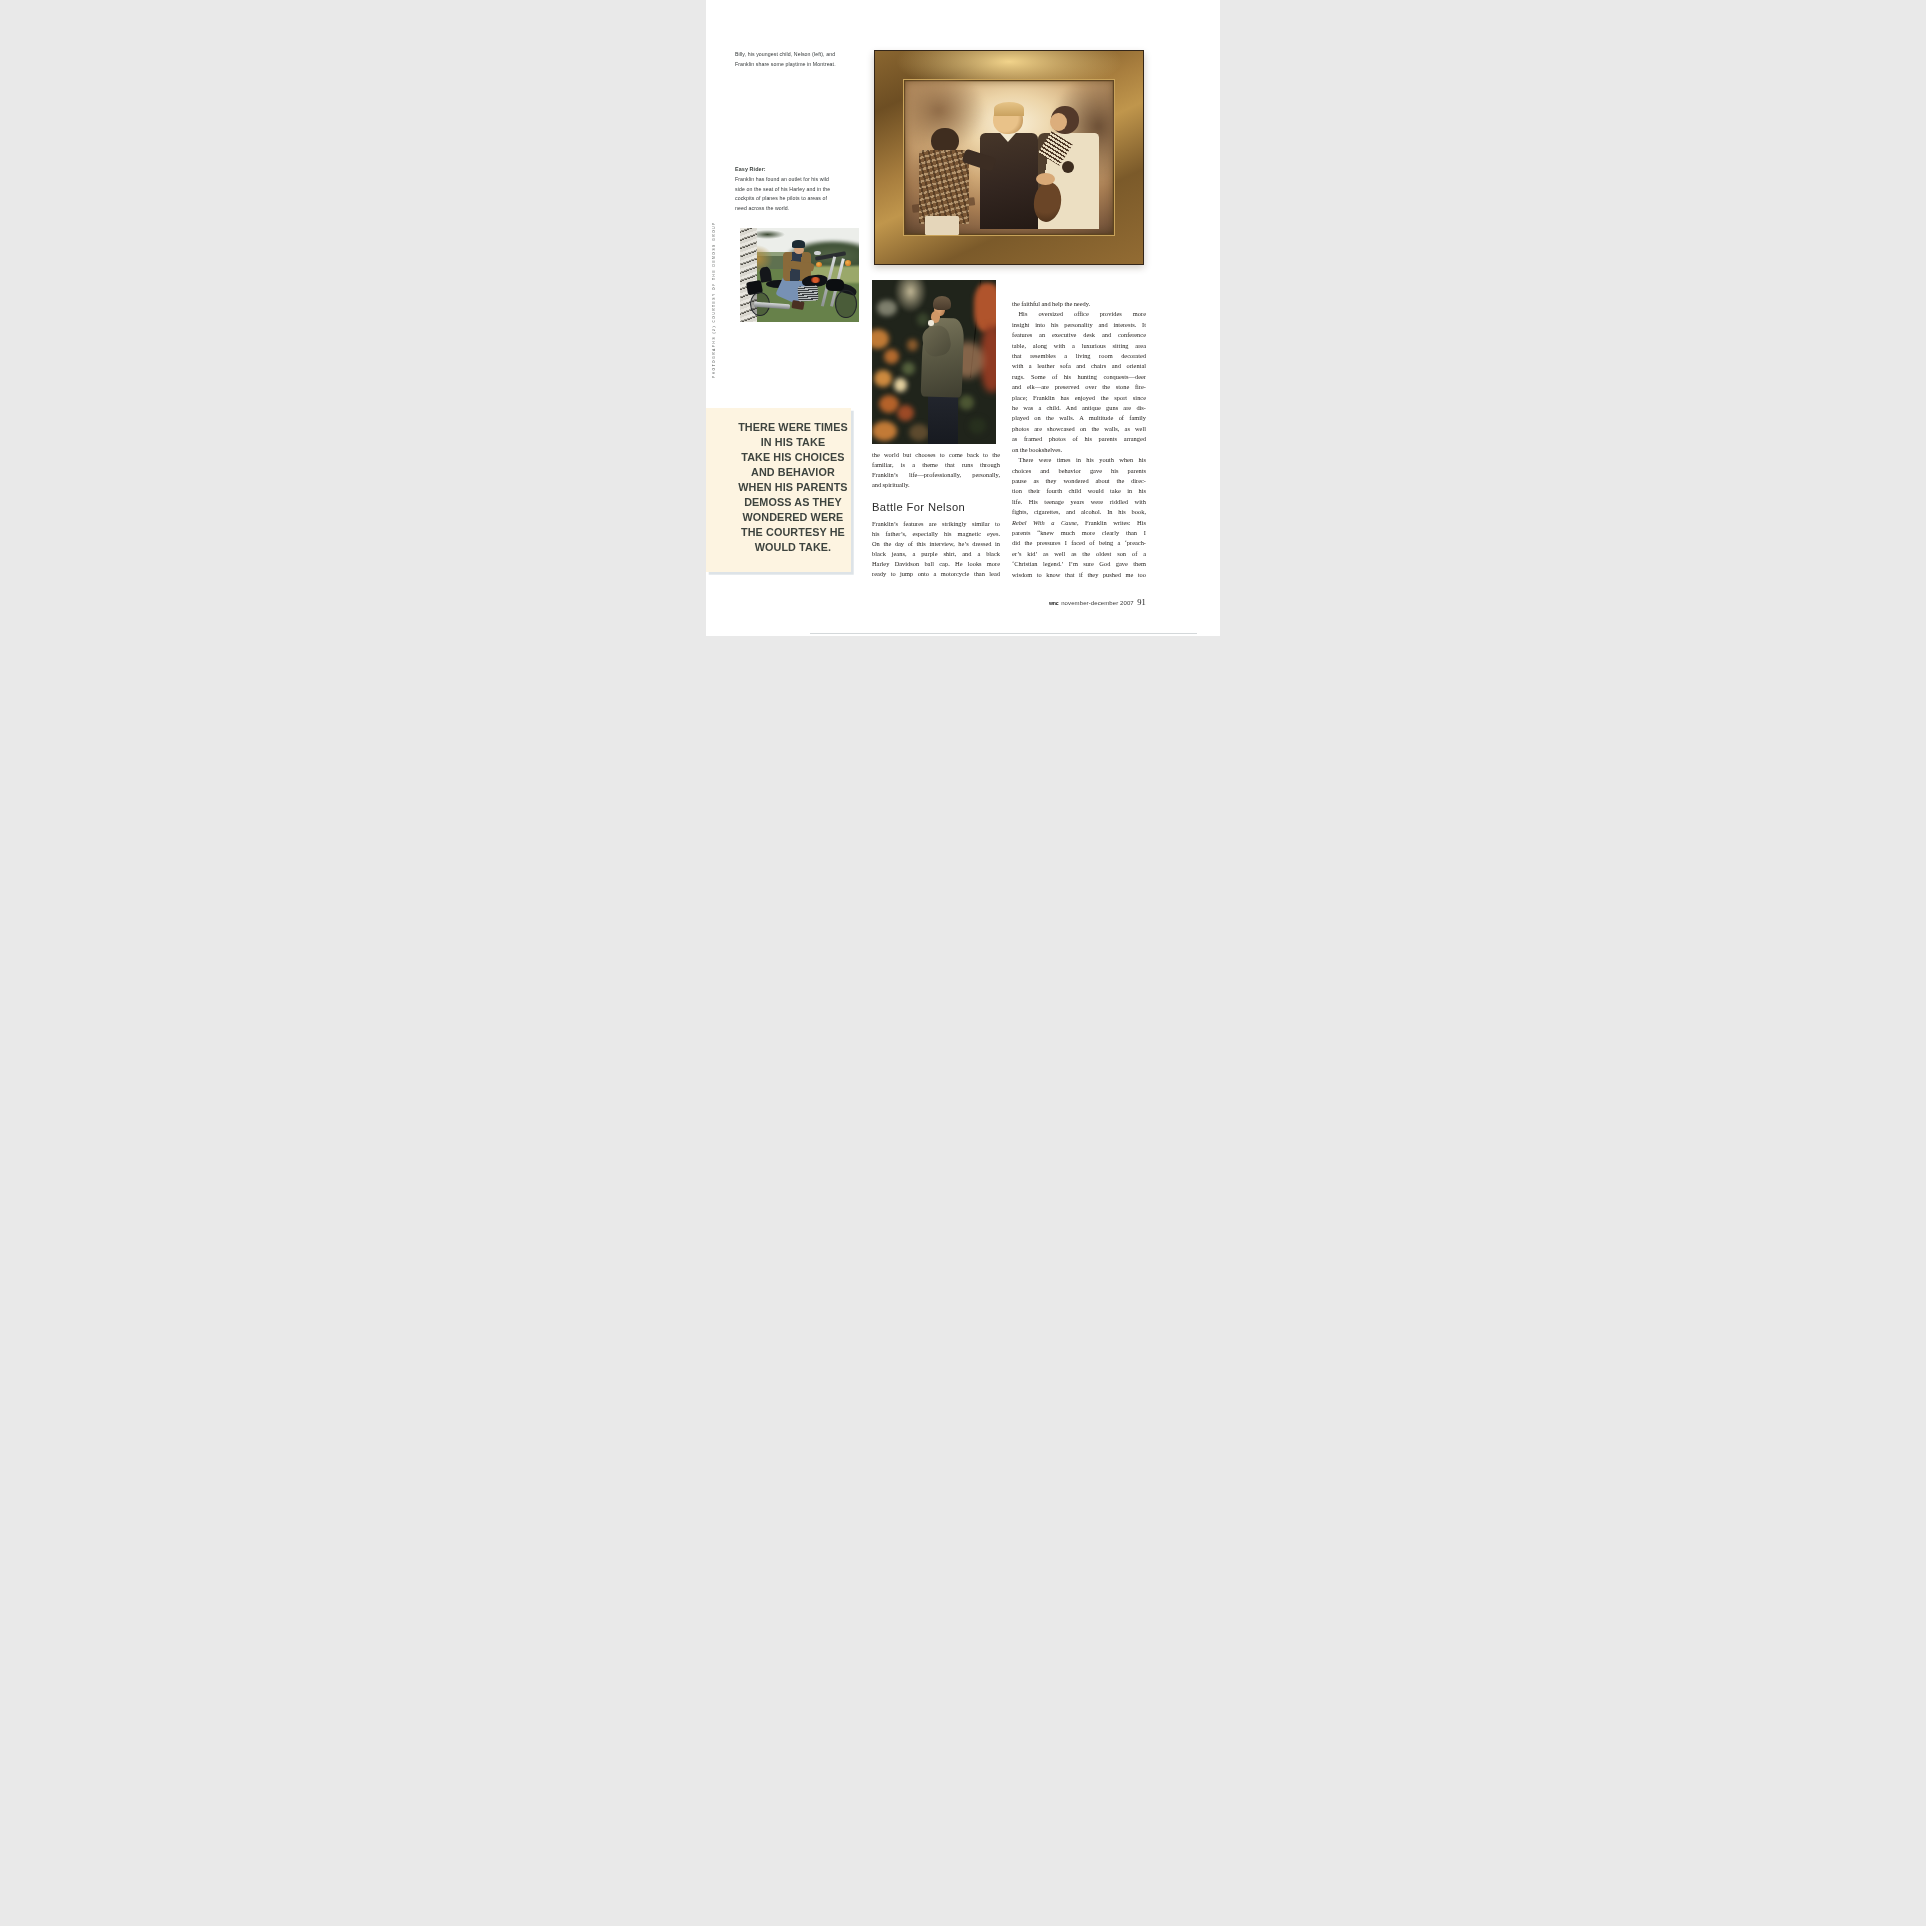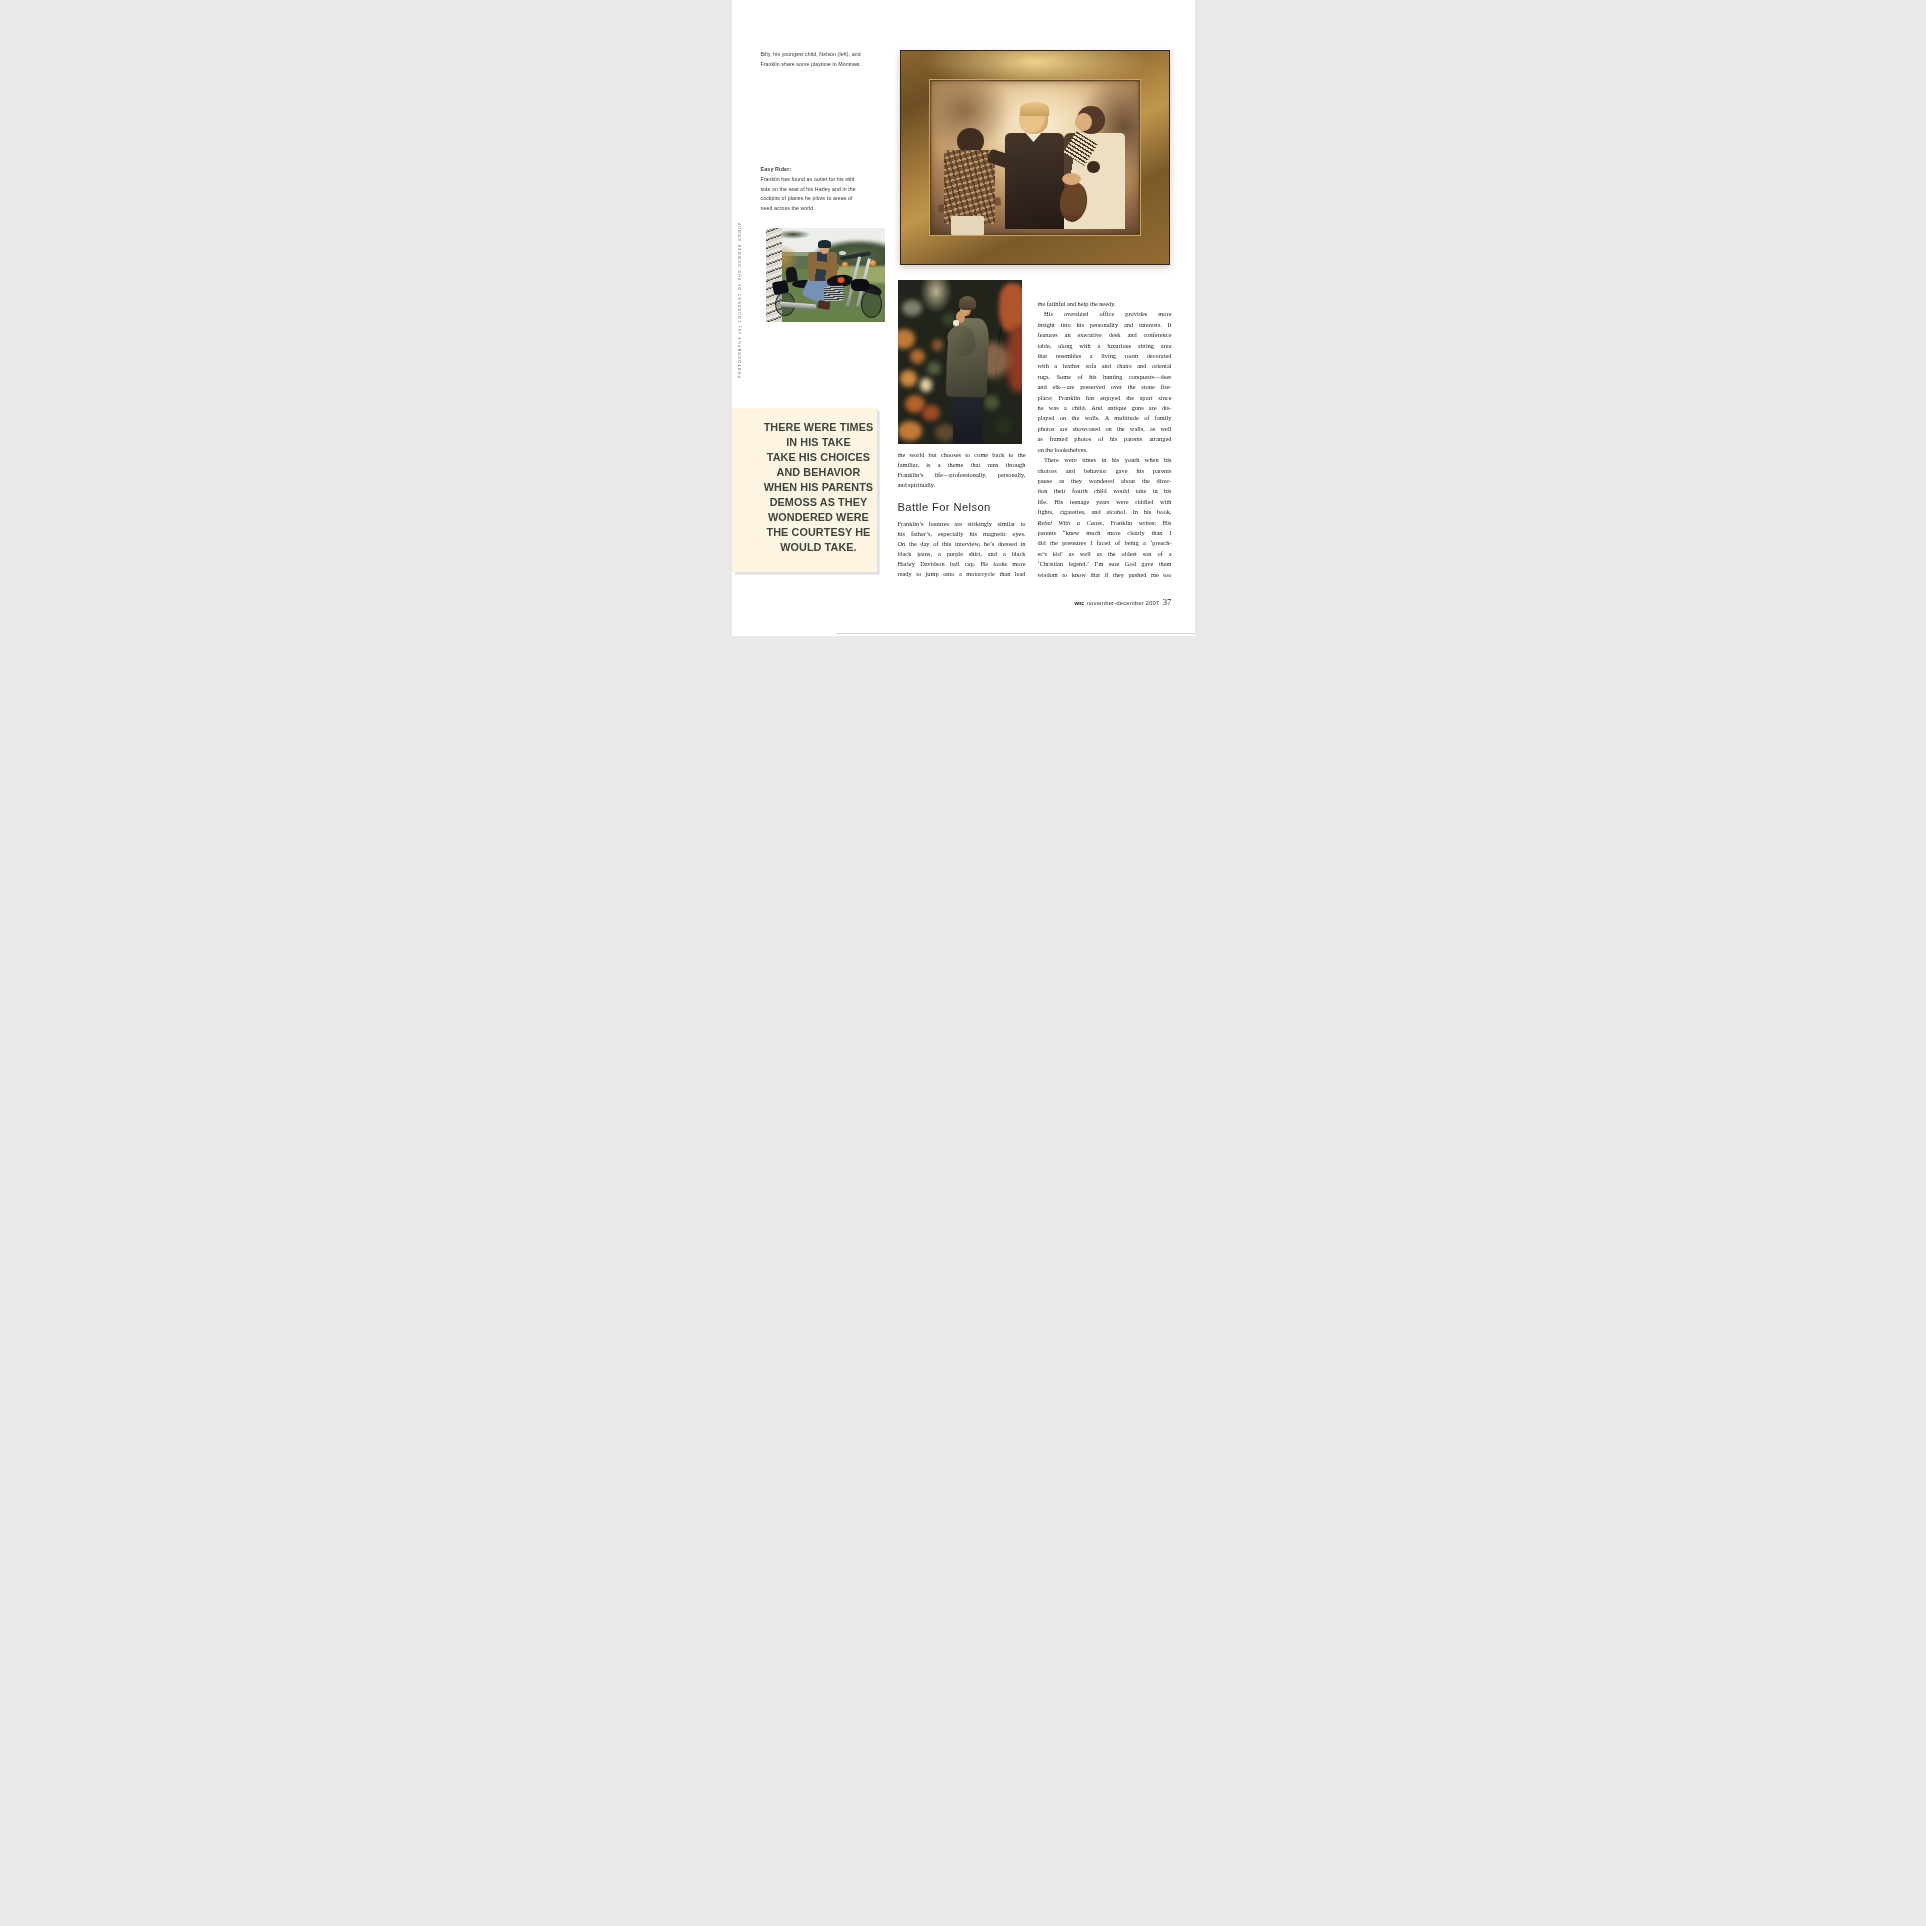--- a/index.html
+++ b/index.html
@@ -1,16 +1,16 @@
 <!DOCTYPE html>
 <html style="font-size:6.2px"><head>
 <meta charset="utf-8">
 <style>
   html,body{margin:0;padding:0;background:#e9e9e9;}
-  #page{position:relative;width:463px;height:636px;margin:0 auto;background:#ffffff;overflow:hidden;
+  #page{position:relative;width:514px;height:636px;margin:0 auto;background:#ffffff;overflow:hidden;
         font-family:"Liberation Sans",sans-serif;}
   .abs{position:absolute;}
 
   
   .sans-caption{font-family:"Liberation Sans",sans-serif;font-size:5.2px;line-height:9.6px;
                 color:#35393a;letter-spacing:0.1px;}
   #top-caption{left:29px;top:50px;width:124px;}
   #easy-rider{left:29px;top:166px;width:128px;}
   #easy-rider .er-head{font-weight:bold;font-size:5.4px;color:#3b403d;margin-bottom:1.5px;line-height:7.7px;}
 
@@ -313,18 +313,18 @@
       <div class="line">parents “knew much more clearly than I</div>
       <div class="line">did the pressures I faced of being a ‘preach-</div>
       <div class="line">er’s kid’ as well as the oldest son of a</div>
       <div class="line">‘Christian legend.’ I’m sure God gave them</div>
       <div class="line">wisdom to know that if they pushed me too</div>
     </div>
 
   <div class="abs" id="footer">
     <span class="brand">wnc</span>
     <span class="issue">november-december 2007</span>
-    <span class="pageno">37</span>
+    <span class="pageno">91</span>
   </div>
 
   <div class="abs" id="bottom-rule"></div>
 </div>
 
 
 </body></html>

